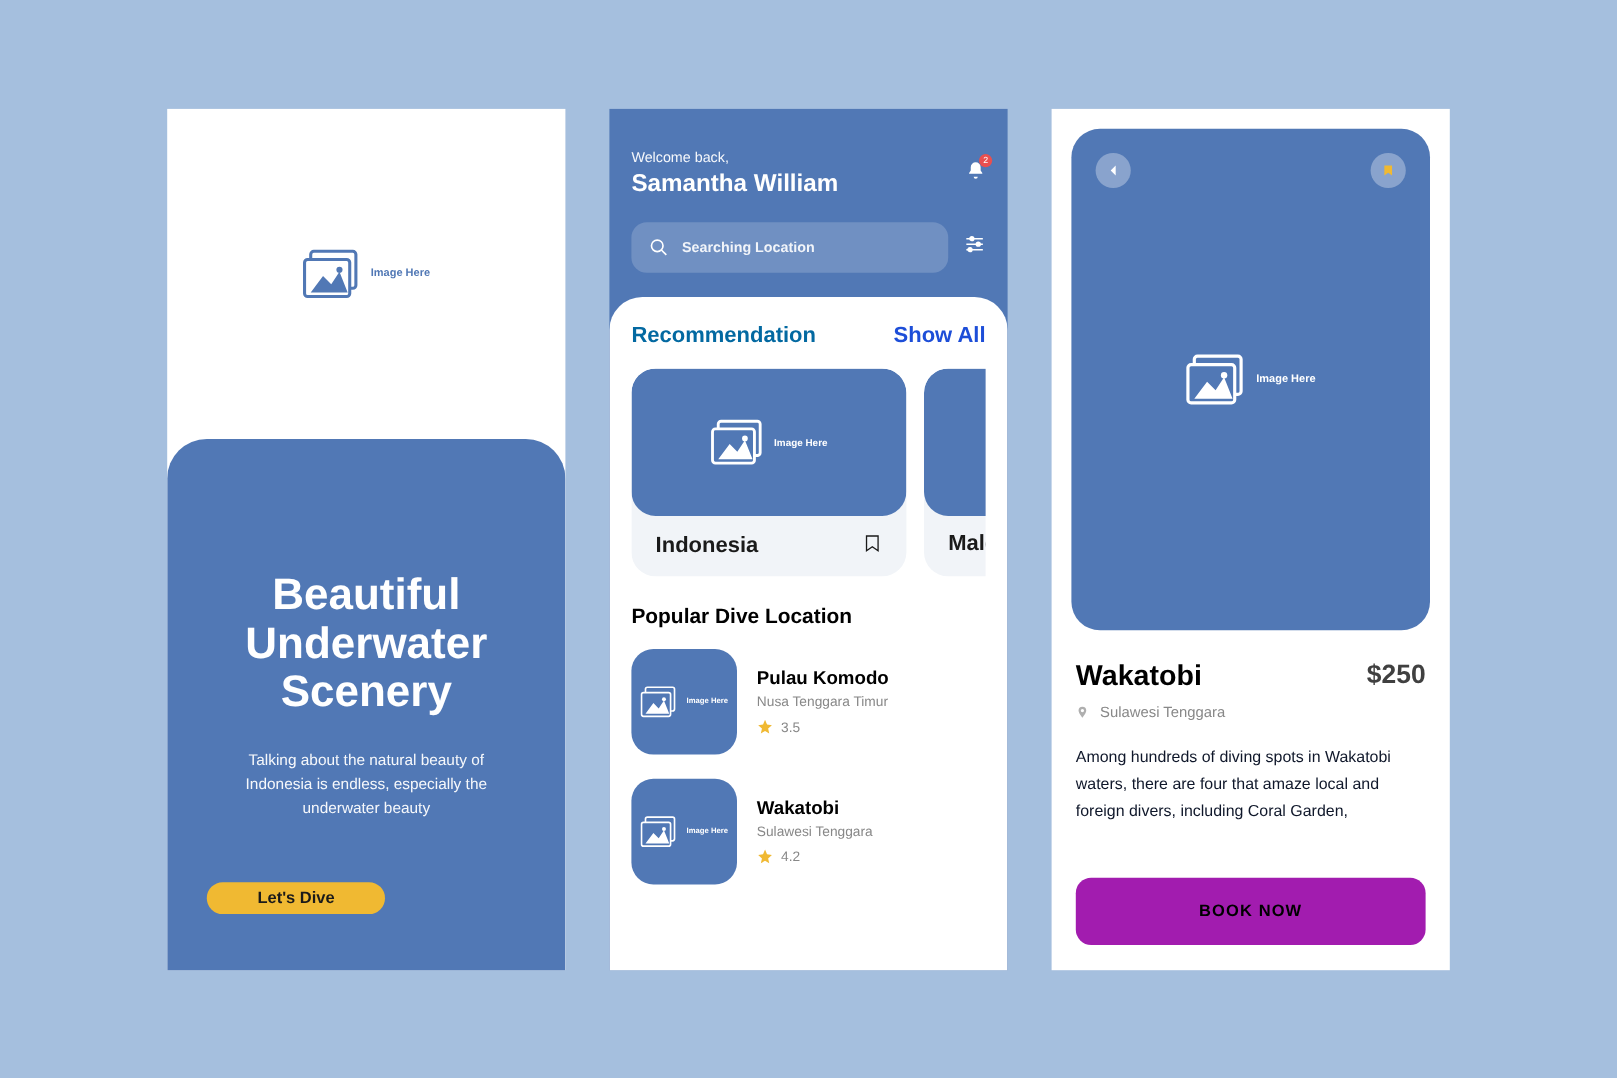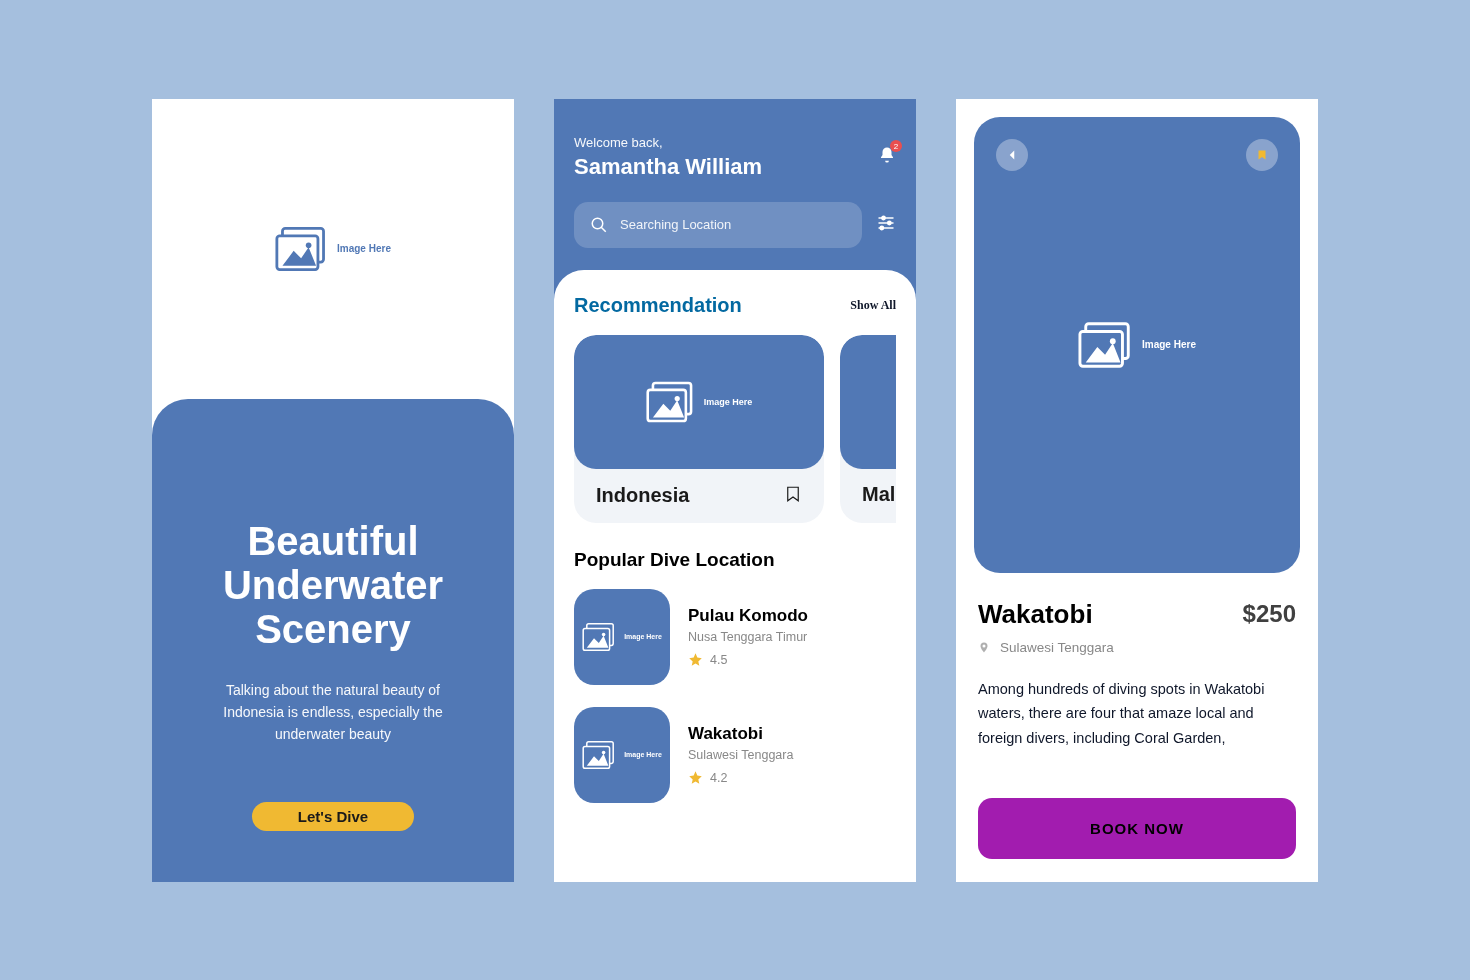--- a/index.html
+++ b/index.html
@@ -5,44 +5,44 @@
 * { margin: 0; padding: 0; box-sizing: border-box; font-family: -apple-system, BlinkMacSystemFont, 'Segoe UI', Arial, sans-serif; }
 body { background: #A5BFDE; width: 1470px; height: 980px; display: flex; justify-content: center; align-items: center; gap: 40px; }
 
 .screen { width: 362px; height: 783px; background: #fff; border-radius: 0; overflow: hidden; position: relative; }
 
 
 .s1-top { height: 300px; display: flex; flex-direction: column; align-items: center; justify-content: center; }
 .img-ph { display: flex; flex-direction: row; align-items: center; gap: 6px; }
 .img-ph svg { width: 56px; height: 48px; }
 .img-ph-label { font-size: 10px; color: #5178B5; font-weight: 600; }
-.s1-bottom { background: #5178B5; border-radius: 36px 36px 0 0; height: 570px; padding: 120px 36px 0; display: flex; flex-direction: column; align-items: center; text-align: center; color: #fff; }
+.s1-bottom { background: #5178B5; border-radius: 36px 36px 0 0; height: 570px; padding: 120px 36px 0; display: flex; flex-direction: column; align-items: flex-start; text-align: center; color: #fff; }
 .s1-title { font-size: 40px; font-weight: 800; line-height: 1.1; margin-bottom: 28px; }
 .s1-desc { font-size: 14px; line-height: 1.6; opacity: 0.95; margin-bottom: 56px; padding: 0 10px; }
 .s1-btn { background: #F0B932; color: #1a1a1a; font-weight: 700; font-size: 15px; padding: 6px 46px; border-radius: 28px; border: none; cursor: pointer; }
 
 
 .screen2 { background: #5178B5; }
 .s2-header { padding: 36px 20px 22px; color: #fff; }
 .s2-header-top { display: flex; justify-content: space-between; align-items: center; }
 .s2-welcome { font-size: 13px; opacity: 0.95; margin-bottom: 4px; }
 .s2-name { font-size: 22px; font-weight: 800; }
 .bell-wrap { position: relative; }
 .bell-wrap svg { width: 18px; height: 18px; fill: #fff; }
 .badge { position: absolute; top: -6px; right: -6px; background: #E94F4F; color: #fff; font-size: 8px; width: 12px; height: 12px; border-radius: 50%; display: flex; align-items: center; justify-content: center; }
 .s2-search-row { display: flex; align-items: center; gap: 14px; margin-top: 22px; }
-.s2-search { flex: 1; background: rgba(255,255,255,0.18); border-radius: 14px; padding: 14px 16px; display: flex; align-items: center; gap: 12px; }
+.s2-search { flex: 1; background: rgba(255,255,255,0.18); border-radius: 14px; padding: 14px 16px; display: flex; align-items: center; gap: 12px; font-weight: bold; }
 .s2-search svg { width: 18px; height: 18px; stroke: #fff; fill: none; stroke-width: 2; }
 .s2-search-text { color: #fff; opacity: 0.9; font-size: 13px; }
 .filter-icon svg { width: 20px; height: 20px; stroke: #fff; fill: none; stroke-width: 1.8; }
 
 .s2-body { background: #fff; border-radius: 30px 30px 0 0; padding: 24px 20px; height: 660px; }
 .s2-row { display: flex; justify-content: space-between; align-items: center; margin-bottom: 18px; }
 .s2-section-title { font-size: 20px; font-weight: 700; color: #0369a1; }
-.show-all { color: #0f172a; font-size: 12px; font-weight: 600; font-family: Liberation Serif, serif; }
+.show-all { color: #1d4ed8; font-size: 20px; font-weight: 600; }
 
 .rec-row { display: flex; gap: 16px; overflow: hidden; margin-bottom: 26px; }
 .rec-card { background: #F1F4F8; border-radius: 22px; width: 250px; flex-shrink: 0; overflow: hidden; }
 .rec-img { background: #5178B5; height: 134px; border-radius: 22px; display: flex; align-items: center; justify-content: center; }
 .rec-img .img-ph svg { width: 52px; height: 44px; }
 .rec-img .img-ph-label { color: #fff; font-size: 9px; }
 .rec-bottom { padding: 14px 22px; display: flex; justify-content: space-between; align-items: center; }
 .rec-name { font-size: 20px; font-weight: 600; color: #1a1a1a; }
 .bookmark svg { width: 18px; height: 22px; fill: none; stroke: #1a1a1a; stroke-width: 1.6; }
 
@@ -184,21 +184,21 @@
           <span class="img-ph-label">Image Here</span>
         </div>
       </div>
       <div class="pop-info">
         <div class="pop-name">Pulau Komodo</div>
         <div class="pop-loc">Nusa Tenggara Timur</div>
         <div class="pop-rating">
           <svg viewBox="0 0 24 24">
               <path d="M12 2l2.9 6.9L22 10l-5.5 5 1.6 7L12 18.5 5.9 22l1.6-7L2 10l7.1-1.1L12 2z"></path>
             </svg>
-          <span class="pop-rating-val">4.5</span>
+          <span class="pop-rating-val">3.5</span>
         </div>
       </div>
     </div>
 
     <div class="pop-item">
       <div class="pop-img">
         <div class="img-ph">
           <svg viewBox="0 0 60 48">
               <rect x="8" y="2" width="44" height="36" rx="3" fill="none" stroke="#fff" stroke-width="2.5"></rect>
               <rect x="2" y="10" width="44" height="36" rx="3" fill="#5178B5" stroke="#fff" stroke-width="2.5"></rect>

